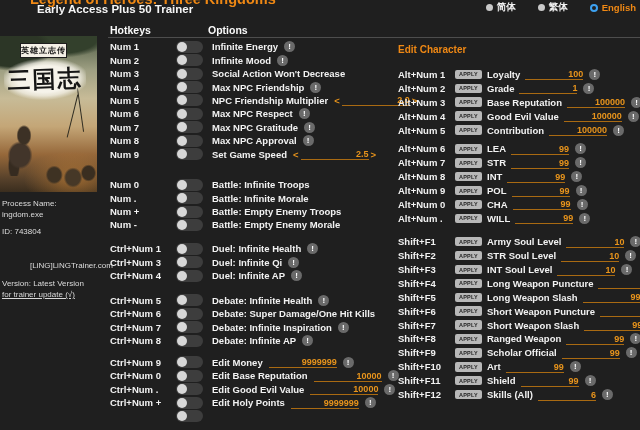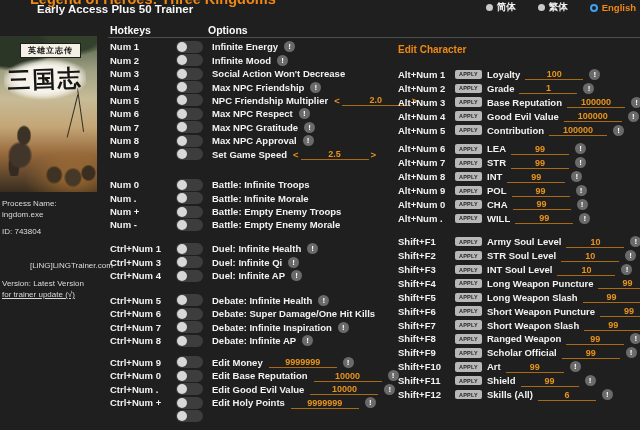--- a/index.html
+++ b/index.html
@@ -37,21 +37,21 @@
   
   .cover {
     position: absolute; left: 0; top: 36px; width: 97px; height: 156px; overflow: hidden;
     background:
       radial-gradient(70px 40px at 75% 92%, rgba(216,140,56,.55), rgba(216,140,56,0) 70%),
       radial-gradient(55px 30px at 12% 8%, #2c3626 0 60%, rgba(44,54,38,0) 75%),
       radial-gradient(70px 26px at 60% 2%, #33402c 0 55%, rgba(44,54,38,0) 72%),
       linear-gradient(180deg, #4d5a43 0%, #9fa083 22%, #c7bb97 40%, #c4a677 58%, #96683a 76%, #55402a 92%, #3a2d1e 100%);
   }
   .cover-box {
-    position: absolute; left: 20px; top: 7px; padding: 1px 7px;
+    position: absolute; left: 20px; top: 7px; padding: 1px 0;
     background: #f4f0e6; border: 1px solid #1d1d1d;
     font-size: 8px; font-weight: bold; color: #111; letter-spacing: 1px; white-space: nowrap;
   }
   .cover-main {
     position: absolute; left: 4px; top: 20px; width: 82px; height: 46px;
     background: radial-gradient(50px 24px at 50% 50%, #f6f3ea 0 55%, rgba(246,243,234,.75) 70%, rgba(246,243,234,0) 88%);
     display: flex; align-items: center; justify-content: center;
     font-size: 23px; font-weight: 900; color: #161616; transform: rotate(-2deg); letter-spacing: 2px;
   }
   .horse {
@@ -94,21 +94,21 @@
 
   .row { display: flex; align-items: center; height: 13.45px; font-size: 9.5px; font-weight: bold; white-space: nowrap; }
   #right-col .row { height: 13.9px; }
   .hotkey { flex: 0 0 auto; width: 66px; color: #f2f2f2; }
   #right-col .hotkey { width: 57px; }
   .toggle { flex: 0 0 auto; position: relative; width: 27px; height: 12px; border-radius: 6px; background: #3d3d3d; margin-right: 9px; cursor: pointer; }
   .toggle .knob { position: absolute; left: 1px; top: 1px; width: 10px; height: 10px; border-radius: 50%; background: #d8d8d8; }
   .opt { color: #f2f2f2; }
   .val {
     flex: 0 0 auto; color: #e8941c; border-bottom: 1.5px solid #a96a12;
-    text-align: center; font-size: 9px; height: 12px; line-height: 12px; margin-left: 6px; cursor: text;
+    text-align: right; font-size: 9px; height: 12px; line-height: 12px; margin-left: 6px; cursor: text;
   }
   #left-col .val { width: 68px; }
   #right-col .val { width: 58px; margin-left: 4px; }
   .stepper { display: flex; align-items: center; margin-left: 4px; }
   .stepper .arrow { color: #e8941c; font-size: 9.5px; font-weight: bold; margin: 0 2px; cursor: pointer; }
   .stepper .val { width: 38px; margin-left: 0; }
   .warn {
     flex: 0 0 auto; width: 11px; height: 11px; border-radius: 50%; background: #6a6a6a;
     color: #fff; font-size: 8px; line-height: 11.5px; text-align: center; margin-left: 6px; font-weight: bold;
   }

